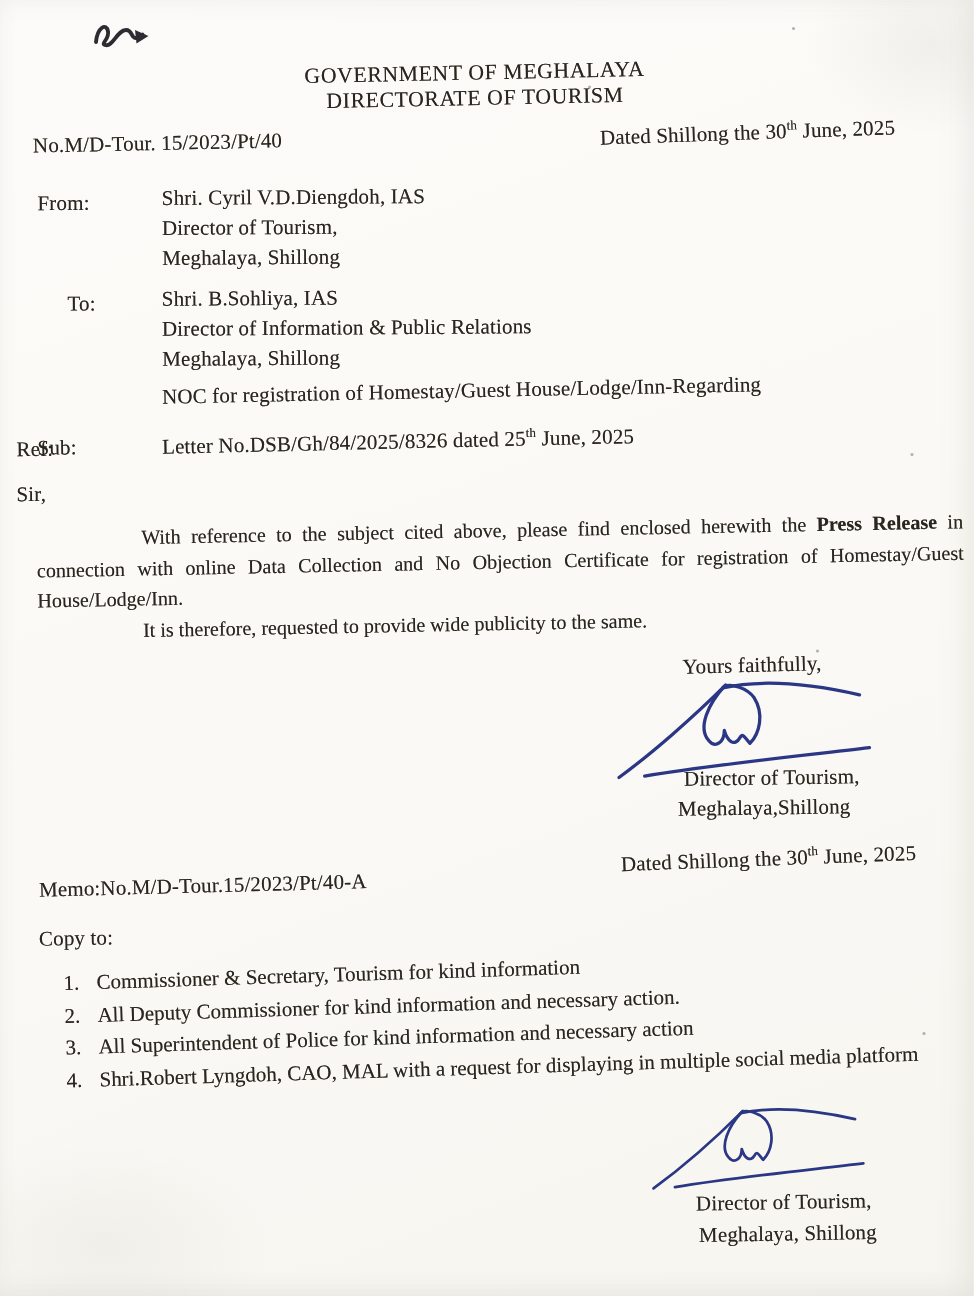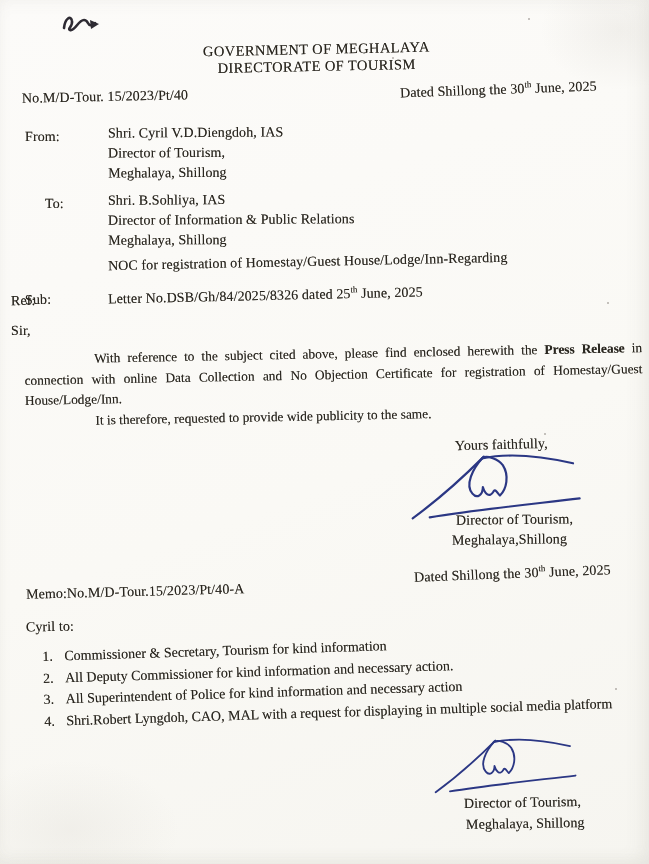--- a/index.html
+++ b/index.html
@@ -93,21 +93,21 @@
     <path class="sig" d="M 22 71 C 70 63, 130 57, 180 51"></path>
   </svg>
   <div class="abs txt" style="left:456px;top:510px;transform:rotate(-0.8deg);">Director of Tourism,</div>
   <div class="abs txt" style="left:452px;top:530px;transform:rotate(-0.8deg);">Meghalaya,Shillong</div>
 
   <div class="abs txt" style="left:414px;top:564px;transform:rotate(-2.2deg);">
     <span>Dated Shillong the 30</span><sup>th</sup><span> June, 2025</span>
   </div>
   <div class="abs txt" style="left:26px;top:582px;transform:rotate(-1.5deg);">Memo:No.M/D-Tour.15/2023/Pt/40-A</div>
 
-  <div class="abs txt" style="left:26px;top:617px;transform:rotate(-1deg);">Cyril to:</div>
+  <div class="abs txt" style="left:26px;top:617px;transform:rotate(-1deg);">Copy to:</div>
 
   <ol class="abs copy-list" style="left:42px;top:646px;transform:rotate(-1.8deg);transform-origin:left top;">
     <li><span class="num">1.</span><span>Commissioner &amp; Secretary, Tourism for kind information</span></li>
     <li><span class="num">2.</span><span>All Deputy Commissioner for kind information and necessary action.</span></li>
     <li><span class="num">3.</span><span>All Superintendent of Police for kind information and necessary action</span></li>
     <li><span class="num">4.</span><span>Shri.Robert Lyngdoh, CAO, MAL with a request for displaying in multiple social media platform</span></li>
   </ol>
 
   <svg class="abs" style="left:420px;top:735px;" width="176" height="62" viewBox="0 0 190 78">
     <path class="sig" d="M 4 72 C 26 56, 56 30, 79 7"></path>

